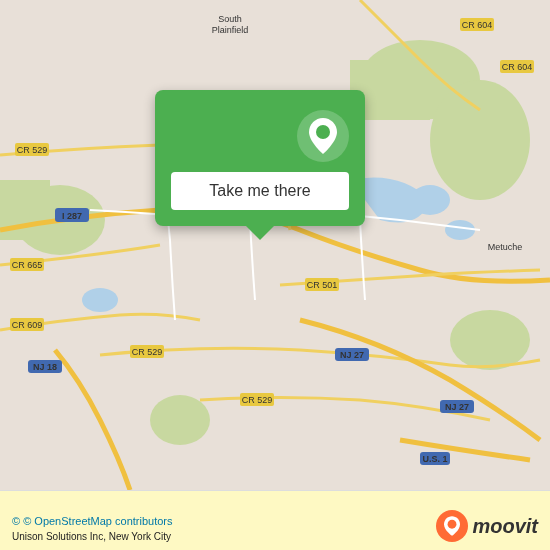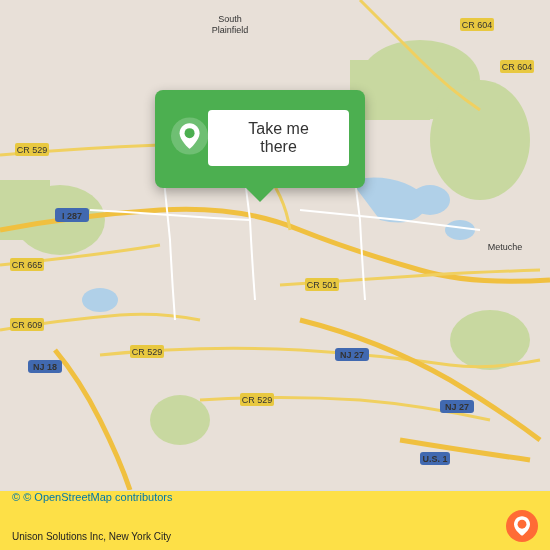--- a/index.html
+++ b/index.html
@@ -28,22 +28,22 @@
     
     #popup-card {
       position: absolute;
       top: 90px;
       left: 155px;
       width: 210px;
       background: #4caf50;
       border-radius: 8px;
       padding: 20px 16px 16px;
       display: flex;
-      flex-direction: row;
-      align-items: flex-start;
+      flex-direction: column;
+      align-items: flex-end;
       box-shadow: 0 4px 12px rgba(0,0,0,0.3);
       z-index: 10;
     }
 
     #popup-card::after {
       content: '';
       position: absolute;
       bottom: -14px;
       left: 50%;
       transform: translateX(-50%);
@@ -70,23 +70,23 @@
       font-weight: 500;
       cursor: pointer;
       width: 100%;
       text-align: center;
     }
 
     
     #bottom-bar {
       width: 550px;
       height: 60px;
-      background: #fde047;
+      background: #fef9c3;
       display: flex;
-      align-items: flex-start;
+      align-items: center;
       padding: 0 12px;
       border-top: 1px solid #ddd;
       position: relative;
     }
 
     #osm-attribution {
       font-size: 11px;
       color: #555;
       flex: 1;
     }
@@ -240,14 +240,15 @@
     <div id="location-name">Unison Solutions Inc, New York City</div>
   </div>
 
   <div id="moovit-logo">
 
     <svg id="moovit-icon" viewBox="0 0 36 36" xmlns="http://www.w3.org/2000/svg">
       <circle cx="18" cy="18" r="18" fill="#ff6b35"></circle>
       <path d="M18 7 C13 7 9 11 9 16 C9 23 18 29 18 29 C18 29 27 23 27 16 C27 11 23 7 18 7Z" fill="white"></path>
       <circle cx="18" cy="16" r="5" fill="#ff6b35"></circle>
     </svg>
+    <span id="moovit-text">moovit</span>
   </div>
 </div>
 
 </body></html>

